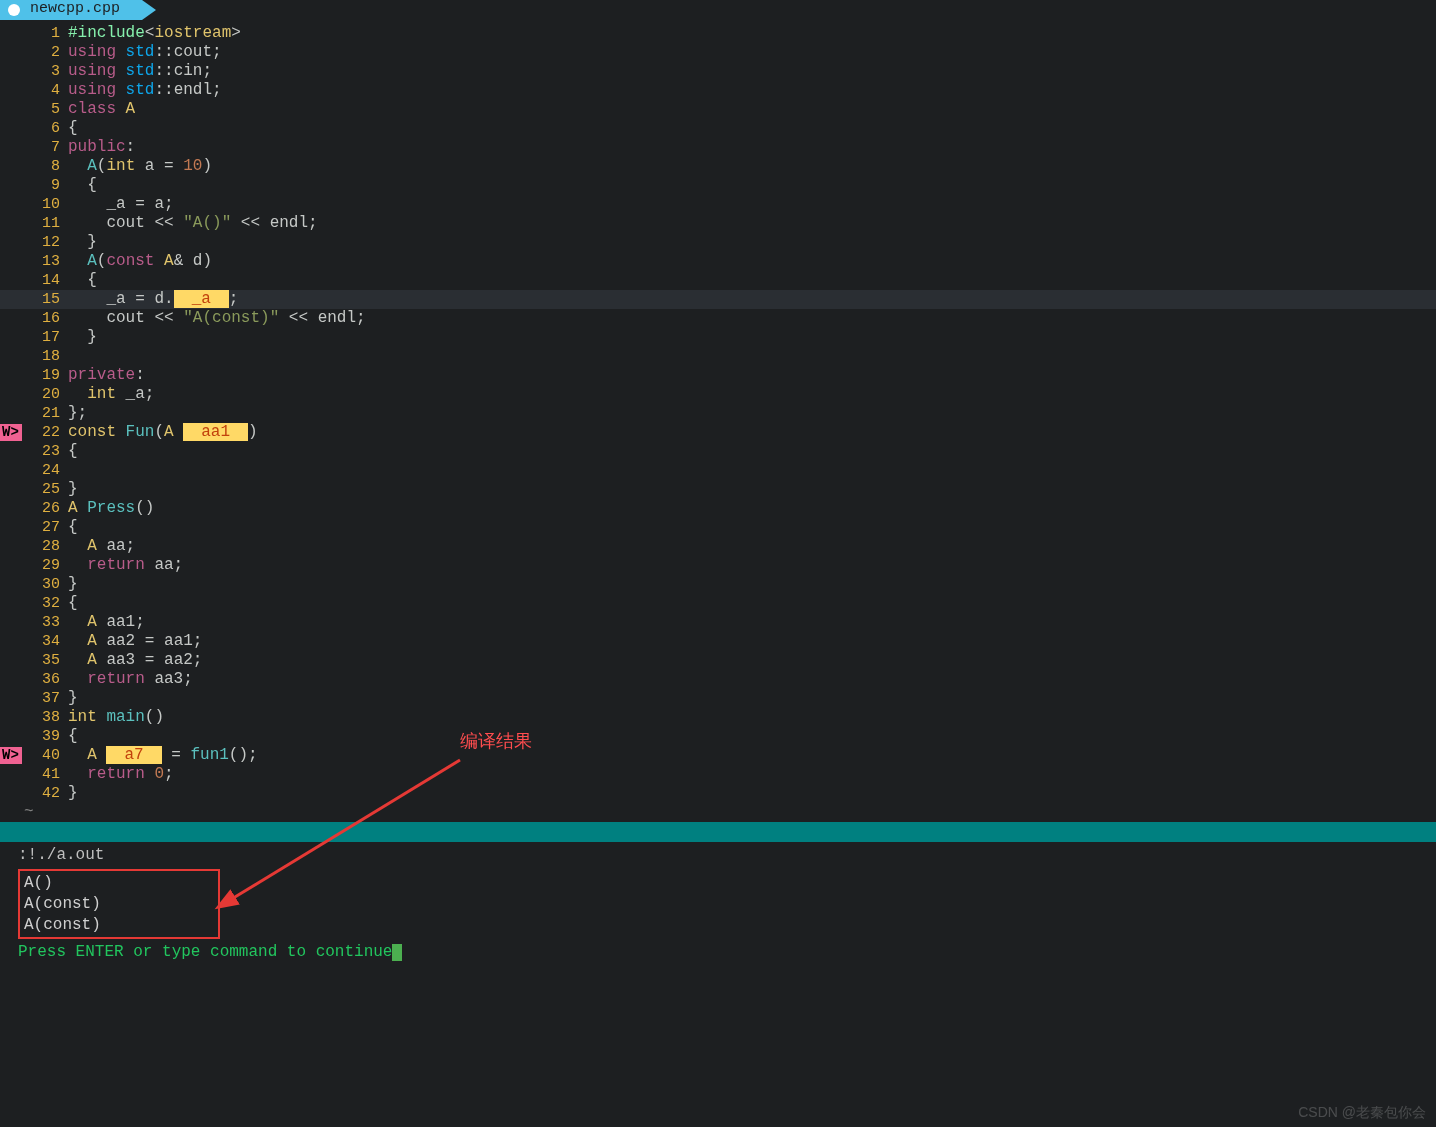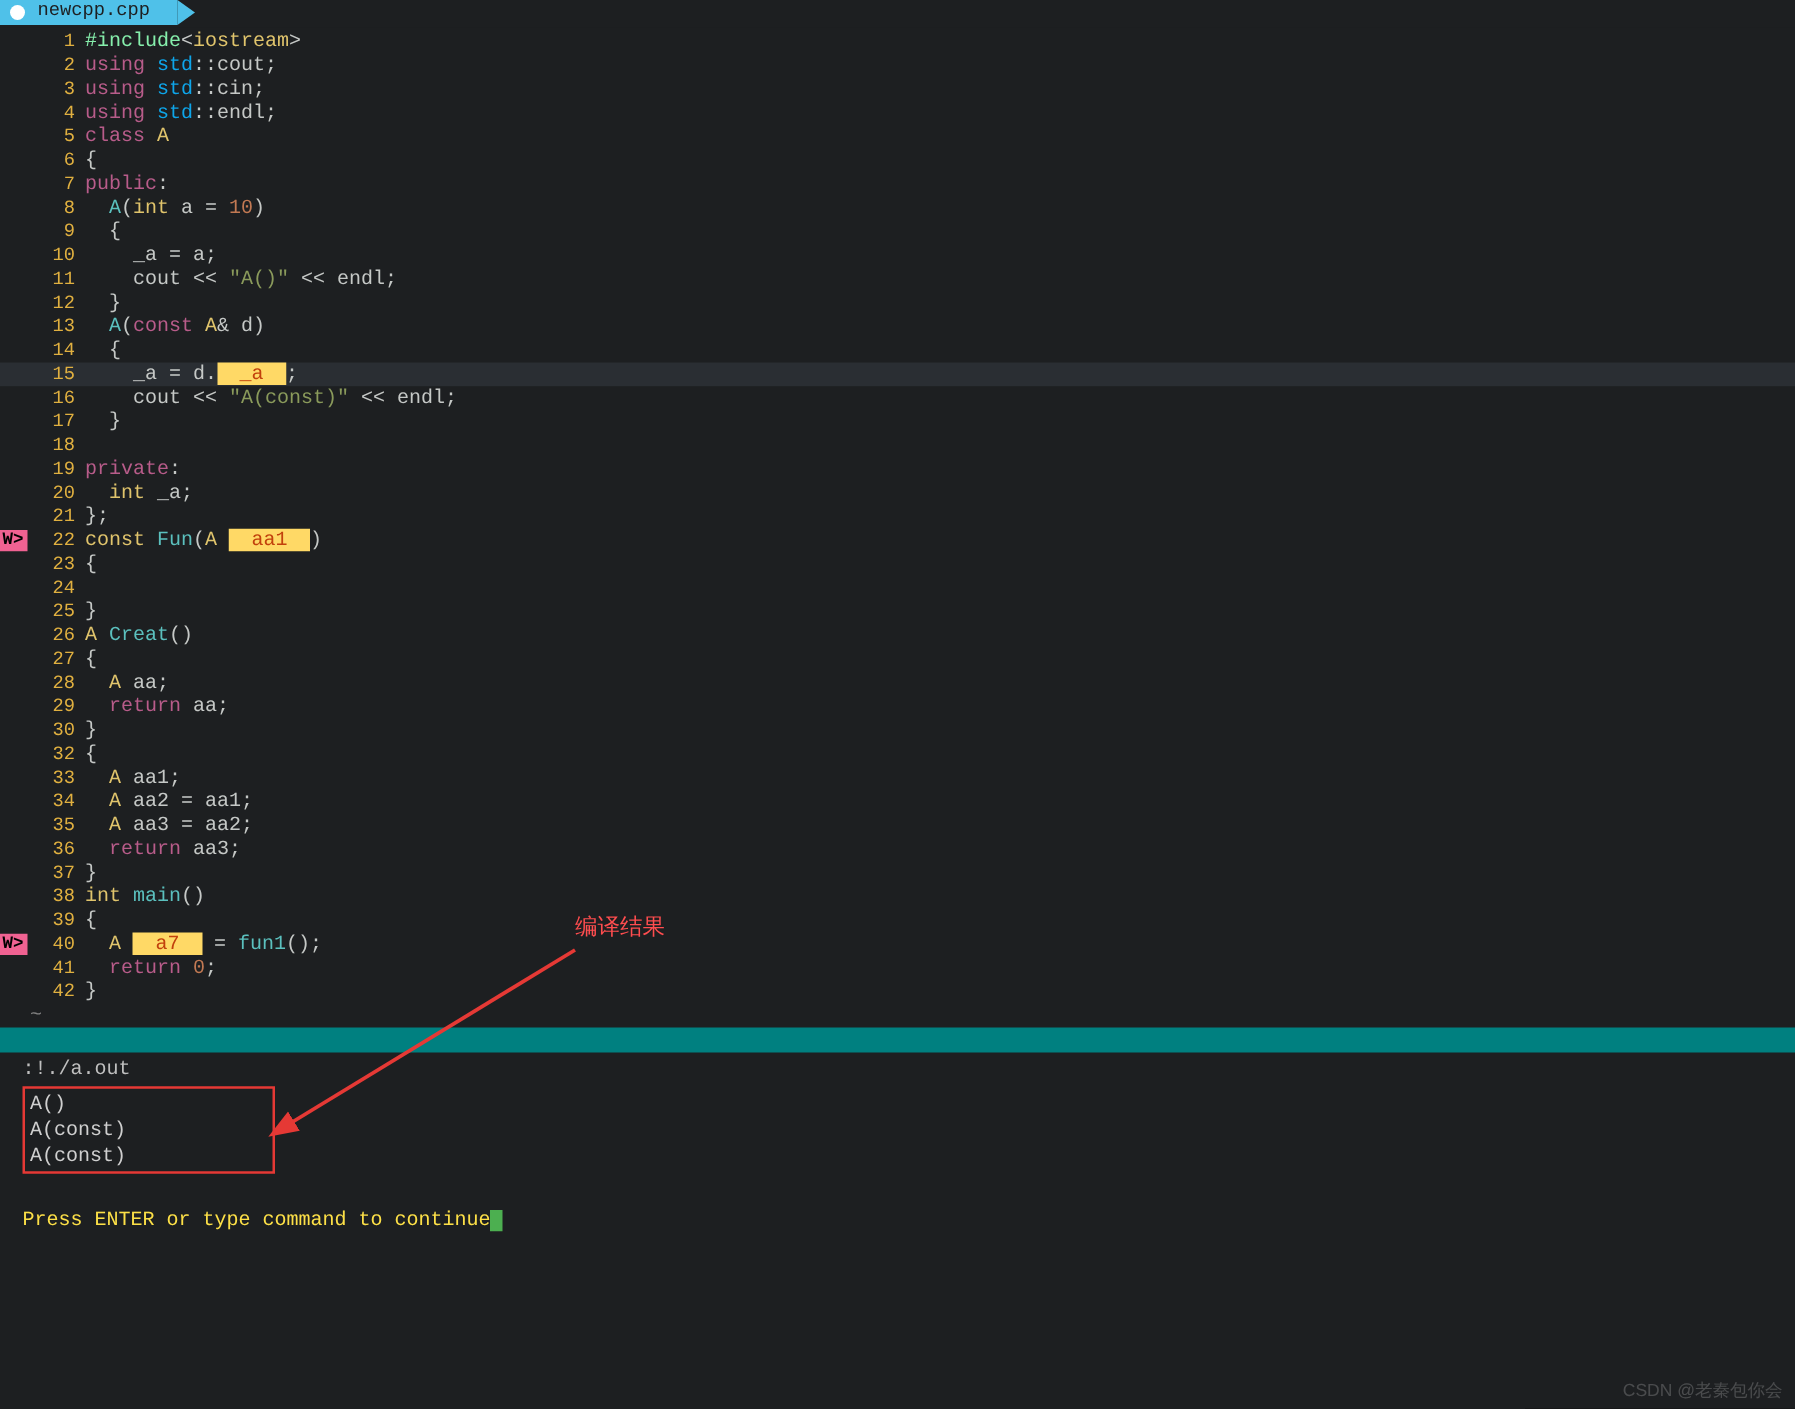--- a/index.html
+++ b/index.html
@@ -14,21 +14,21 @@
 .gut{width:20px;text-align:left;color:#f5f5f5;font-weight:bold;font-size:14px;padding-left:2px}
 .gutW{background:#f06292;color:#000}
 .ln{width:38px;text-align:right;color:#e0b040;font-size:15px;padding-right:8px}
 .code{flex:1}
 .tilde{color:#808080;padding-left:24px}
 .sep{height:20px;background:#008080}
 .term{padding:4px 18px 0;font-size:16px;color:#bfbfbf}
 .term .cmdline{color:#bfbfbf}
 .outbox{border:2px solid #e53935;width:190px;padding:2px 4px;margin-top:4px}
 .outbox div{color:#cfcfcf;line-height:1.3}
-.prompt{color:#fde047;margin-top:28px}
+.prompt{color:#22c55e;margin-top:4px}
 .prompt .cursor{display:inline-block;width:10px;height:17px;background:#4caf50;vertical-align:text-bottom}
 .watermark{position:absolute;bottom:6px;right:10px;color:rgba(255,255,255,0.2);font-family:Liberation Sans, sans-serif;font-size:14px}
 .annot{position:absolute;left:460px;top:731px;color:#ff4d4f;font-family:"Microsoft YaHei",sans-serif;font-size:18px}
 .arrow{position:absolute;left:210px;top:750px;pointer-events:none}
 
 .kw{color:#b85c8a}
 .type{color:#e0c46c}
 .fn{color:#5bc0be}
 .str{color:#8a9a5b}
 .num{color:#c27953}
@@ -69,21 +69,21 @@
       <div class="row"><div class="gut"></div><div class="ln">16</div><div class="code"><span class="op">    cout &lt;&lt; </span><span class="str">"A(const)"</span><span class="op"> &lt;&lt; </span><span class="ident">endl</span><span class="op">;</span></div></div>
       <div class="row"><div class="gut"></div><div class="ln">17</div><div class="code"><span class="op">  }</span></div></div>
       <div class="row"><div class="gut"></div><div class="ln">18</div><div class="code"><span class="op"></span></div></div>
       <div class="row"><div class="gut"></div><div class="ln">19</div><div class="code"><span class="kw">private</span><span class="op">:</span></div></div>
       <div class="row"><div class="gut"></div><div class="ln">20</div><div class="code"><span class="op">  </span><span class="type">int</span><span class="op"> _a;</span></div></div>
       <div class="row"><div class="gut"></div><div class="ln">21</div><div class="code"><span class="op">};</span></div></div>
       <div class="row"><div class="gut gutW">W&gt;</div><div class="ln">22</div><div class="code"><span class="type">const </span><span class="fn">Fun</span><span class="op">(</span><span class="type">A</span><span class="op"> </span><span class="hl">aa1</span><span class="op">)</span></div></div>
       <div class="row"><div class="gut"></div><div class="ln">23</div><div class="code"><span class="op">{</span></div></div>
       <div class="row"><div class="gut"></div><div class="ln">24</div><div class="code"><span class="op"></span></div></div>
       <div class="row"><div class="gut"></div><div class="ln">25</div><div class="code"><span class="op">}</span></div></div>
-      <div class="row"><div class="gut"></div><div class="ln">26</div><div class="code"><span class="type">A </span><span class="fn">Creat</span><span class="op">()</span></div></div>
+      <div class="row"><div class="gut"></div><div class="ln">26</div><div class="code"><span class="type">A </span><span class="fn">Press</span><span class="op">()</span></div></div>
       <div class="row"><div class="gut"></div><div class="ln">27</div><div class="code"><span class="op">{</span></div></div>
       <div class="row"><div class="gut"></div><div class="ln">28</div><div class="code"><span class="op">  </span><span class="type">A</span><span class="op"> aa;</span></div></div>
       <div class="row"><div class="gut"></div><div class="ln">29</div><div class="code"><span class="op">  </span><span class="kw">return</span><span class="op"> aa;</span></div></div>
       <div class="row"><div class="gut"></div><div class="ln">30</div><div class="code"><span class="op">}</span></div></div>
       <div class="row"><div class="gut"></div><div class="ln">32</div><div class="code"><span class="op">{</span></div></div>
       <div class="row"><div class="gut"></div><div class="ln">33</div><div class="code"><span class="op">  </span><span class="type">A</span><span class="op"> aa1;</span></div></div>
       <div class="row"><div class="gut"></div><div class="ln">34</div><div class="code"><span class="op">  </span><span class="type">A</span><span class="op"> aa2 = aa1;</span></div></div>
       <div class="row"><div class="gut"></div><div class="ln">35</div><div class="code"><span class="op">  </span><span class="type">A</span><span class="op"> aa3 = aa2;</span></div></div>
       <div class="row"><div class="gut"></div><div class="ln">36</div><div class="code"><span class="op">  </span><span class="kw">return</span><span class="op"> aa3;</span></div></div>
       <div class="row"><div class="gut"></div><div class="ln">37</div><div class="code"><span class="op">}</span></div></div>

